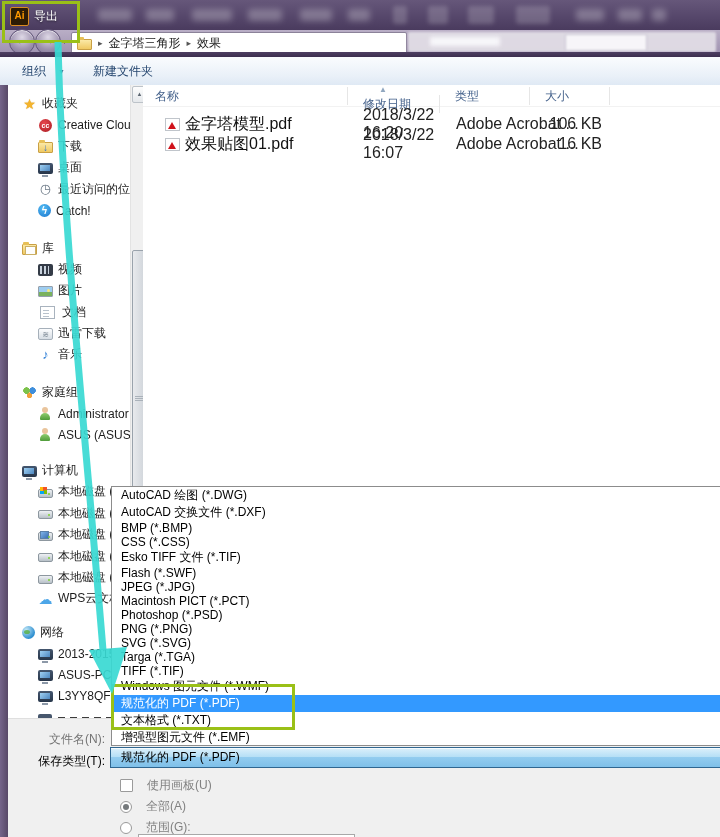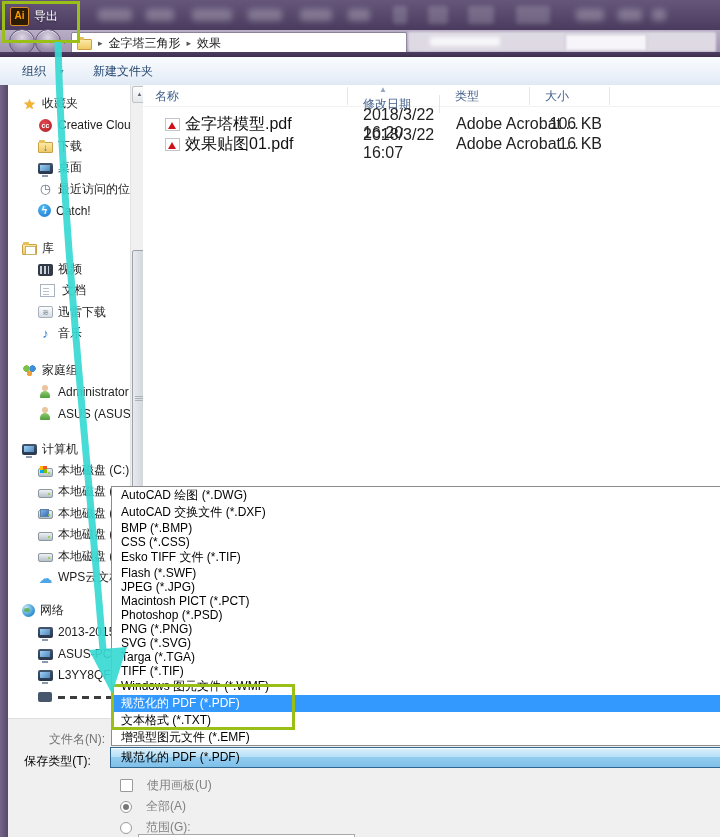--- a/index.html
+++ b/index.html
@@ -84,21 +84,21 @@
   .format-list{position:absolute;left:111px;top:486px;width:609px;height:260px;background:#fff;
     border:1px solid #8c8c8c;border-right:none;box-sizing:border-box;z-index:30;
     display:flex;flex-direction:column;font-size:12px;color:#000;}
   .fmt-item{flex:1;display:flex;align-items:center;padding-left:9px;white-space:nowrap;}
   .fmt-item.sel{background:#3399ff;color:#fff;}
 
   
   .bottom{position:absolute;left:8px;top:718px;width:712px;height:119px;background:#f0f0f0;
     border-top:1px solid #dfdfdf;z-index:20;font-size:12px;}
   .lbl-filename{position:absolute;right:615px;top:12px;width:90px;text-align:right;color:#737373;}
-  .lbl-savetype{position:absolute;right:615px;top:34px;width:95px;text-align:center;color:#000;}
+  .lbl-savetype{position:absolute;right:615px;top:34px;width:95px;text-align:right;color:#000;}
   .savetype-box{position:absolute;left:102px;top:28px;width:610px;height:21px;box-sizing:border-box;
     border:1px solid #2f6690;border-right:none;
     background:linear-gradient(#dcf0fb,#b7e0f6 45%,#94cdf0 46%,#7fc0e9);
     box-shadow:inset 0 1px 0 rgba(255,255,255,.75);
     line-height:19px;padding-left:10px;color:#000;z-index:25;}
   .opt{position:absolute;display:flex;align-items:center;color:#818181;gap:8px;}
   .cb{width:13px;height:13px;background:#fff;border:1px solid #9a9a9a;border-radius:1px;margin-right:6px;box-sizing:border-box;}
   .rb{width:12px;height:12px;background:#fff;border:1px solid #9a9a9a;border-radius:50%;margin-right:6px;box-sizing:border-box;position:relative;}
   .rb.on::after{content:"";position:absolute;left:2px;top:2px;width:6px;height:6px;border-radius:50%;background:#75797c;}
   .range-input{position:absolute;left:130px;top:115px;width:215px;height:14px;background:#fff;border:1px solid #a8a8a8;}
@@ -245,20 +245,24 @@
       <div class="sb-group" style="margin-top:16px">
         <div class="sb-header">
           <span class="ic ic-folder ic-lib"></span>
           <span class="sb-label">库</span>
         </div>
         <div class="sb-item">
           <span class="ic ic-video"></span>
           <span class="sb-label">视频</span>
         </div>
         <div class="sb-item">
+          <span class="ic ic-pic"></span>
+          <span class="sb-label">图片</span>
+        </div>
+        <div class="sb-item">
           <span class="ic ic-doc"></span>
           <span class="sb-label">文档</span>
         </div>
         <div class="sb-item">
           <span class="ic ic-thunder"></span>
           <span class="sb-label">迅雷下载</span>
         </div>
         <div class="sb-item">
           <span class="ic ic-music"></span>
           <span class="sb-label">音乐</span>

